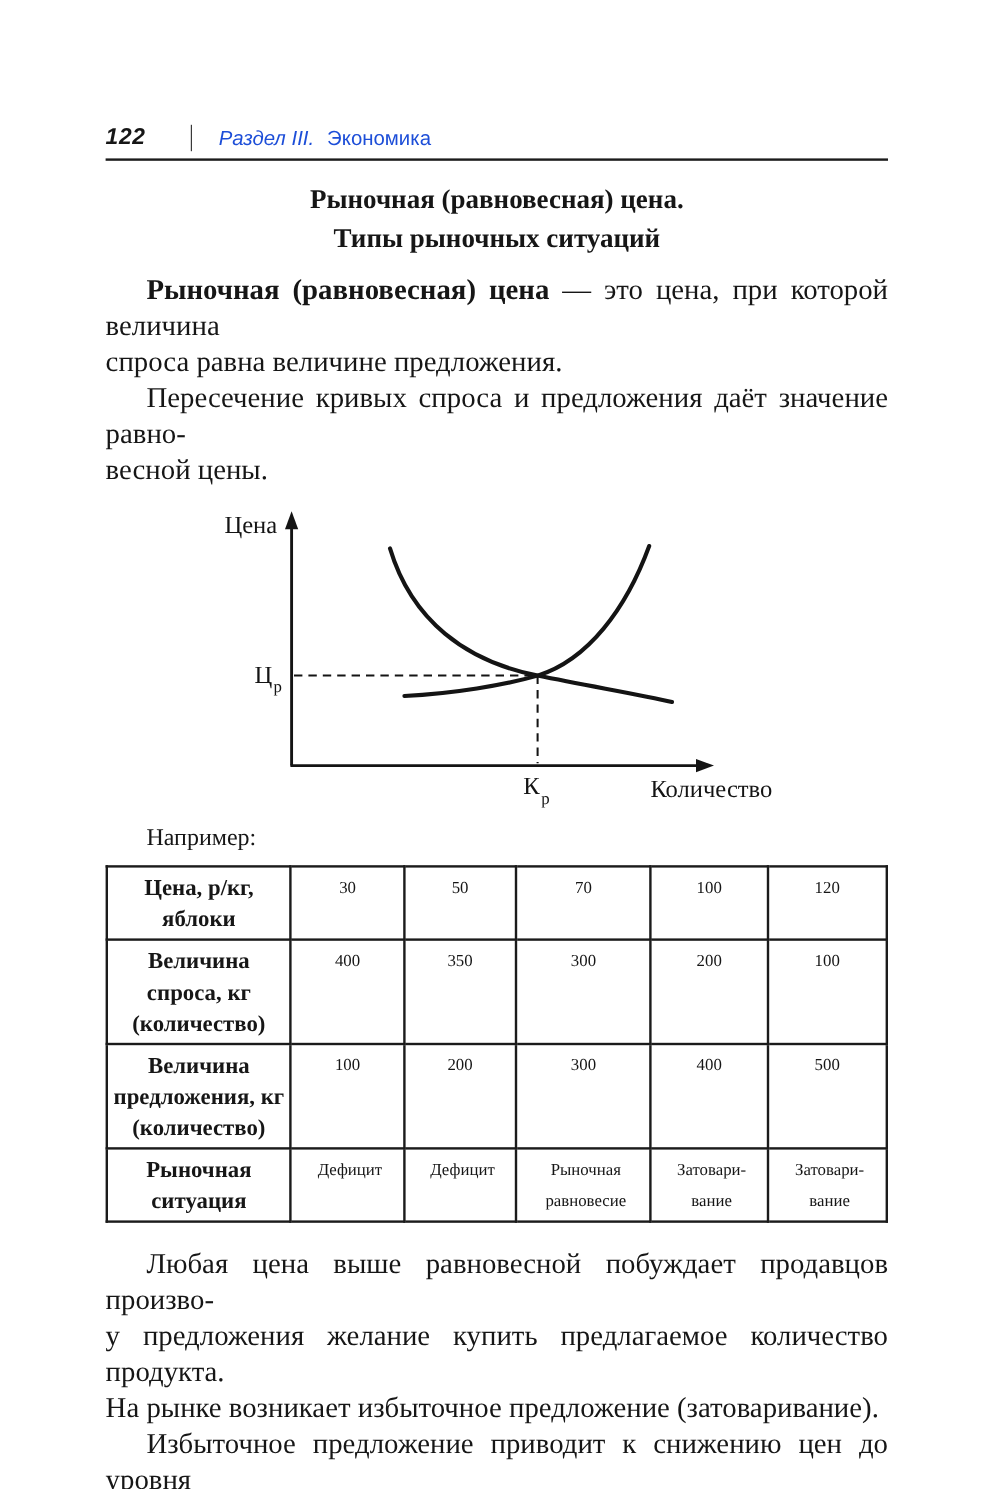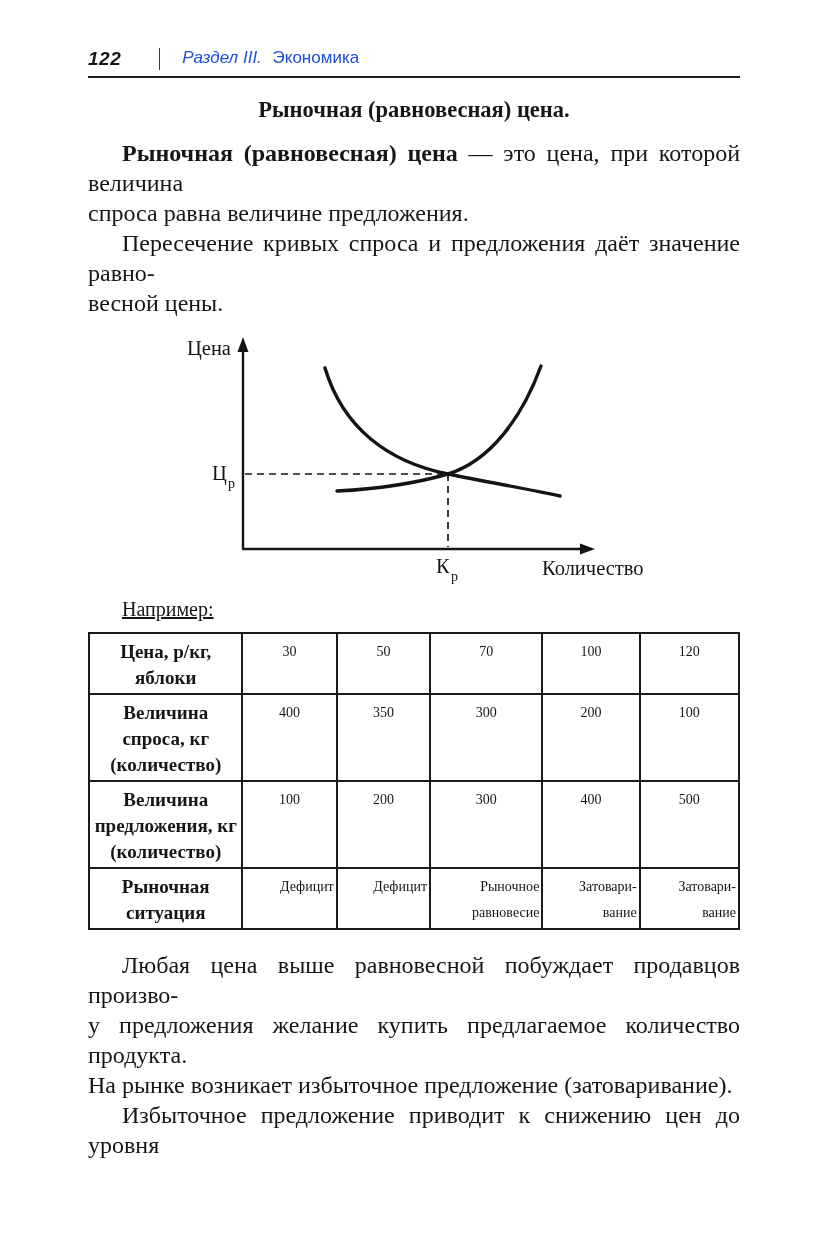--- a/index.html
+++ b/index.html
@@ -12,22 +12,22 @@
     background: #ffffff;
     color: #161616;
     font-family: "Liberation Serif", serif;
     padding: 0 87px 0 88px;
     overflow: hidden;
   }
 
   
   .page-header {
     display: flex;
-    align-items: flex-start;
-    margin-top: 48px;
+    align-items: flex-end;
+    margin-top: 104px;
     padding-bottom: 6px;
     border-bottom: 2px solid #1c1c1c;
     font-family: "Liberation Sans", sans-serif;
   }
   .page-num {
     font-size: 19px;
     font-weight: bold;
     font-style: italic;
     letter-spacing: 0.5px;
   }
@@ -57,21 +57,21 @@
   .tline { text-align: justify; text-align-last: justify; }
   .tline-first { text-indent: 34px; }
   .tline-last { text-align-last: left; }
 
   
   .figure-svg { display: block; margin: 12px 0 0 52px; }
   .axis-text { font-family: "Liberation Serif", serif; font-size: 20.5px; fill: #141414; }
   .sub-text  { font-family: "Liberation Serif", serif; font-size: 14px; fill: #141414; }
 
   
-  .example { font-size: 20px; line-height: 30px; text-indent: 34px; margin-top: 2px; text-decoration: underline; }
+  .example { font-size: 20px; line-height: 30px; text-indent: 34px; margin-top: 2px; }
 
   
   table.apple {
     border-collapse: collapse;
     table-layout: fixed;
     width: 652px;
     margin-top: 8px;
   }
   table.apple th, table.apple td {
     border: 2px solid #1b1b1b;
@@ -83,21 +83,21 @@
     font-size: 19px;
     line-height: 26px;
     text-align: center;
   }
   table.apple td {
     font-weight: normal;
     font-size: 14px;
     line-height: 26px;
     text-align: center;
   }
-  table.apple td.cell-left { text-align: right; padding-left: 6px; padding-right: 2px; }
+  table.apple td.cell-left { text-align: center; padding-left: 6px; padding-right: 2px; }
   tr.r1 { height: 48px; }
   tr.r2 { height: 62px; }
   tr.r3 { height: 82px; margin-left: 17px; }
   tr.r4 { height: 56px; }
 </style>
 </head>
 <body>
 
 <div class="page">
 
@@ -105,20 +105,21 @@
     <span class="page-num">122</span>
     <span class="hdr-divider"></span>
     <span class="section">
       <span class="it">Раздел III.</span>
       <span class="reg">Экономика</span>
     </span>
   </div>
 
   <div class="title">
     <div>Рыночная (равновесная) цена.</div>
+    <div>Типы рыночных ситуаций</div>
   </div>
 
   <div class="para mt12">
     <div class="tline tline-first"><b>Рыночная (равновесная) цена</b><span> — это цена, при которой величина</span></div>
     <div class="tline tline-last">спроса равна величине предложения.</div>
   </div>
 
   <div class="para">
       <div class="tline tline-first">Пересечение кривых спроса и предложения даёт значение равно-</div>
       <div class="tline tline-last">весной цены.</div>
@@ -180,21 +181,21 @@
         <td>100</td>
         <td>200</td>
         <td>300</td>
         <td>400</td>
         <td>500</td>
       </tr>
       <tr class="r4">
         <th>Рыночная ситуация</th>
         <td class="cell-left">Дефицит</td>
         <td class="cell-left">Дефицит</td>
-        <td class="cell-left">Рыночное равновесие</td>
+        <td class="cell-left">Рыночная равновесие</td>
         <td class="cell-left">Затовари-вание</td>
         <td class="cell-left">Затовари-вание</td>
       </tr>
     </tbody>
   </table>
 
   <div class="para mt20">
       <div class="tline tline-first">Любая цена выше равновесной побуждает продавцов произво-</div>
       <div class="tline">у предложения желание купить предлагаемое количество продукта.</div>
       <div class="tline tline-last">На рынке возникает избыточное предложение (затоваривание).</div>

